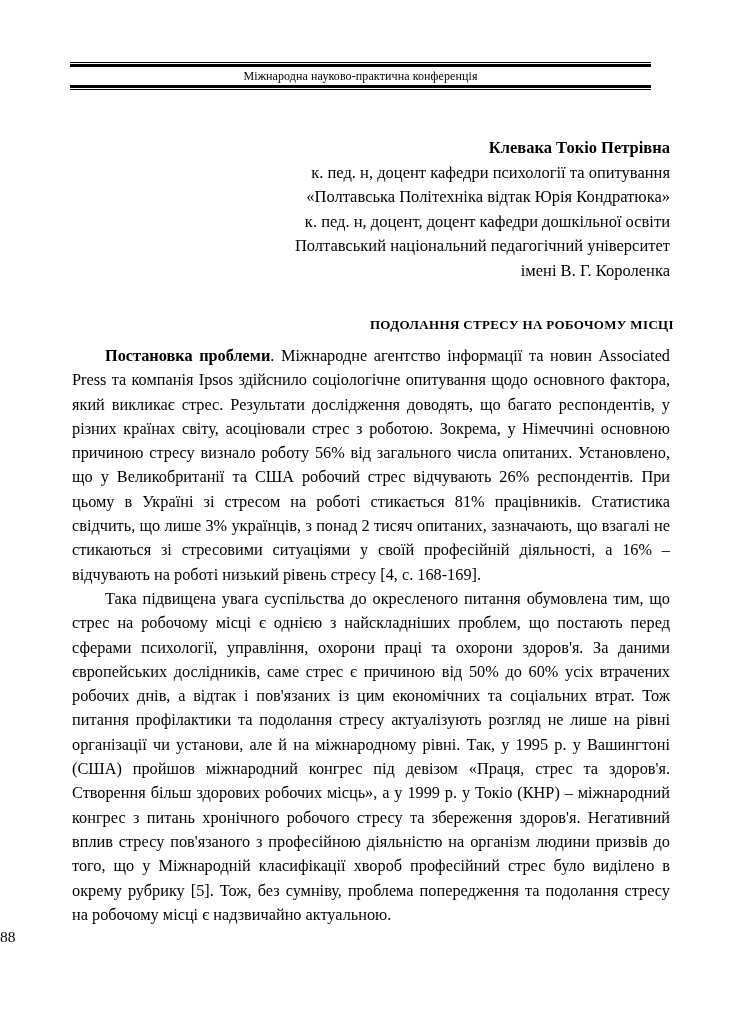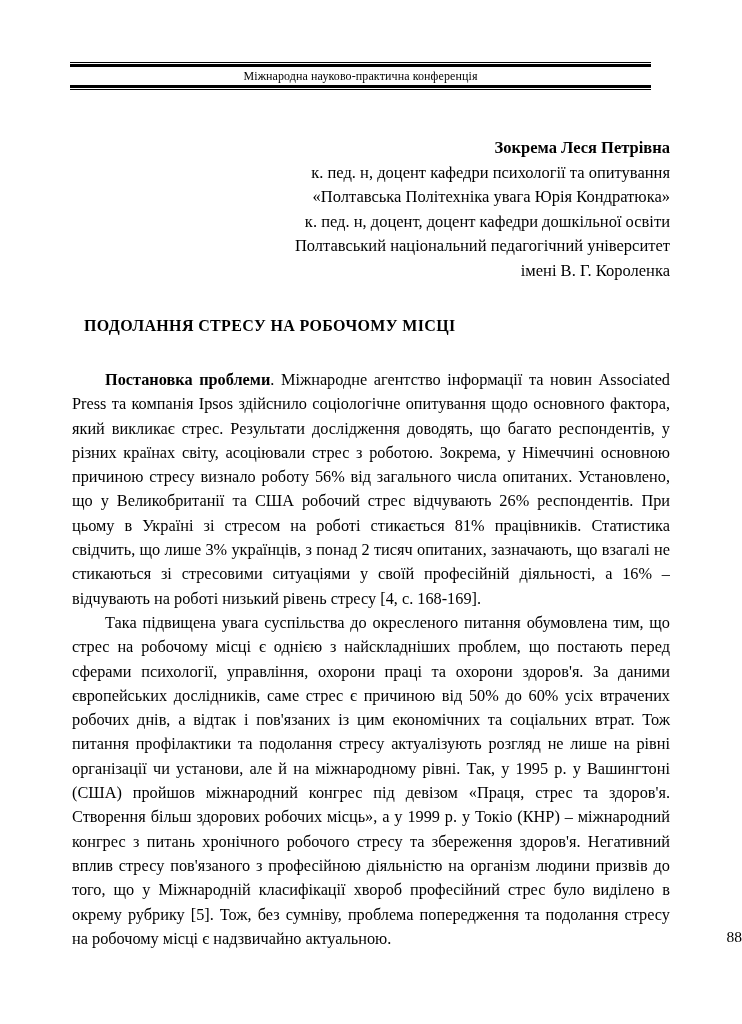--- a/index.html
+++ b/index.html
@@ -70,75 +70,75 @@
   .author-name {
     font-weight: 700;
   }
   .author-aff {
     font-weight: 400;
   }
 
   
   .article-title {
     position: absolute;
-    left: 84px;
+    left: 76px;
     top: 317px;
     width: 598px;
-    text-align: left;
-    font-size: 16px;
+    text-align: right;
+    font-size: 13px;
     font-weight: 700;
     letter-spacing: 0.35px;
   }
 
   
   .body-text {
     position: absolute;
     left: 72px;
-    top: 368px;
+    top: 344px;
     width: 598px;
     font-size: 16.3px;
     line-height: 24.3px;
     text-align: justify;
     text-justify: inter-word;
   }
   .body-text p {
     margin: 0;
     text-indent: 33px;
   }
   .lead-in {
     font-weight: 700;
   }
 
   
   .folio {
     position: absolute;
     left: 0;
     top: 928px;
     width: 742px;
-    text-align: right;
+    text-align: left;
     font-size: 15.5px;
   }
 </style>
 </head>
 <body>
 
 <div class="page">
 
   <div class="header">
     <div class="rule-top"></div>
     <div class="header-lines">
       <div class="header-line-1">Міжнародна науково-практична конференція</div>
     </div>
     <div class="rule-bottom"></div>
   </div>
 
   <div class="authors">
-    <div class="author-name">Зокрема Леся Петрівна</div>
+    <div class="author-name">Клевака Токіо Петрівна</div>
     <div class="author-aff">к. пед. н, доцент кафедри психології та опитування</div>
-    <div class="author-aff">«Полтавська Політехніка увага Юрія Кондратюка»</div>
+    <div class="author-aff">«Полтавська Політехніка відтак Юрія Кондратюка»</div>
     <div class="author-aff">к. пед. н, доцент, доцент кафедри дошкільної освіти</div>
     <div class="author-aff">Полтавський національний педагогічний університет</div>
     <div class="author-aff">імені В. Г. Короленка</div>
   </div>
 
   <div class="article-title">ПОДОЛАННЯ СТРЕСУ НА РОБОЧОМУ МІСЦІ</div>
 
   <div class="body-text">
     <p><span class="lead-in">Постановка проблеми</span><span>. Міжнародне агентство інформації та новин Associated Press та компанія Ipsos здійснило соціологічне опитування щодо основного фактора, який викликає стрес. Результати дослідження доводять, що багато респондентів, у різних країнах світу, асоціювали стрес з роботою. Зокрема, у Німеччині основною причиною стресу визнало роботу 56% від загального числа опитаних. Установлено, що у Великобританії та США робочий стрес відчувають 26% респондентів. При цьому в Україні зі стресом на роботі стикається 81% працівників. Статистика свідчить, що лише 3% українців, з понад 2 тисяч опитаних, зазначають, що взагалі не стикаються зі стресовими ситуаціями у своїй професійній діяльності, а 16% – відчувають на роботі низький рівень стресу [4, с. 168-169].</span></p>
     <p><span>Така підвищена увага суспільства до окресленого питання обумовлена тим, що стрес на робочому місці є однією з найскладніших проблем, що постають перед сферами психології, управління, охорони праці та охорони здоров'я. За даними європейських дослідників, саме стрес є причиною від 50% до 60% усіх втрачених робочих днів, а відтак і пов'язаних із цим економічних та соціальних втрат. Тож питання профілактики та подолання стресу актуалізують розгляд не лише на рівні організації чи установи, але й на міжнародному рівні. Так, у 1995 р. у Вашингтоні (США) пройшов міжнародний конгрес під девізом «Праця, стрес та здоров'я. Створення більш здорових робочих місць», а у 1999 р. у Токіо (КНР) – міжнародний конгрес з питань хронічного робочого стресу та збереження здоров'я. Негативний вплив стресу пов'язаного з професійною діяльністю на організм людини призвів до того, що у Міжнародній класифікації хвороб професійний стрес було виділено в окрему рубрику [5]. Тож, без сумніву, проблема попередження та подолання стресу на робочому місці є надзвичайно актуальною.</span></p>

